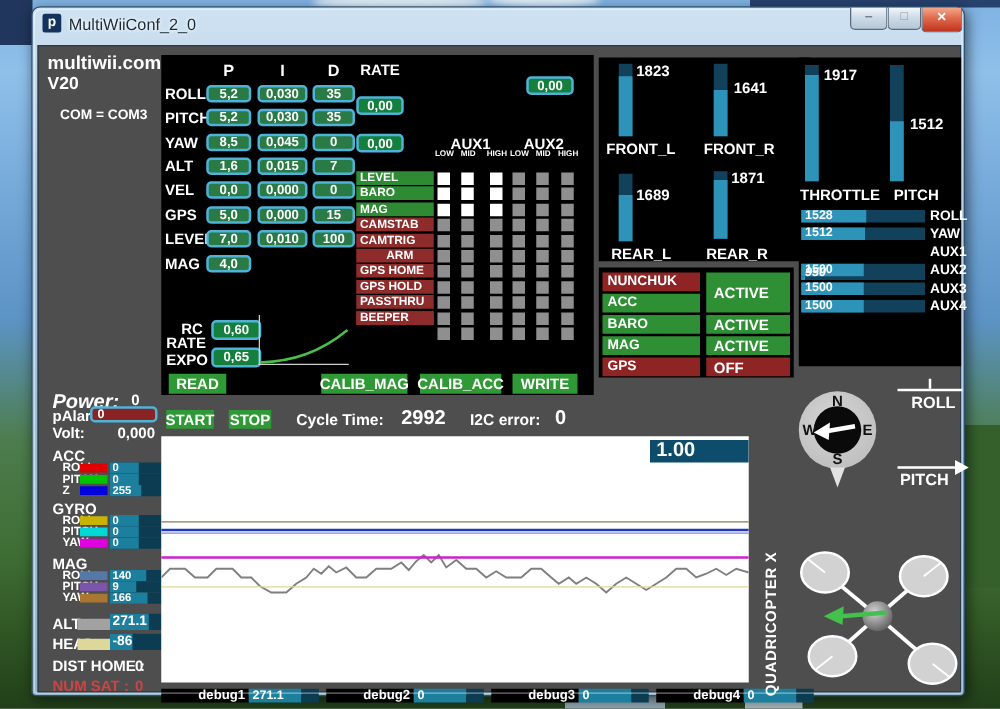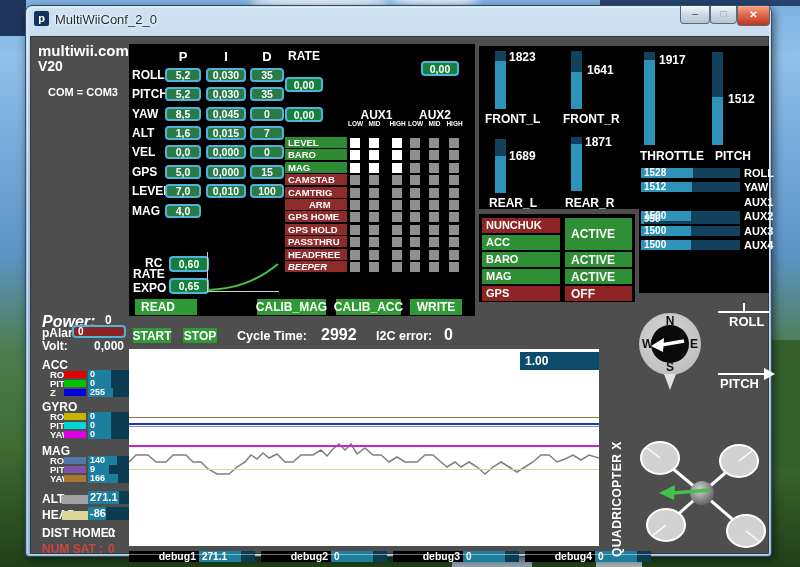--- a/index.html
+++ b/index.html
@@ -79,21 +79,21 @@
   .tg-swatch{position:absolute;width:22px;height:7px;}
   .tg-box{position:absolute;height:9px;background:#0c3c52;}
   .tg-fill{position:absolute;left:0;top:0;bottom:0;background:#1d7f9e;}
   .tg-val{position:absolute;left:2px;top:0;color:#fff;font-weight:bold;font-size:9px;line-height:9px;z-index:2;}
   .tg-box.big{height:13px;} .tg-box.big .tg-val{font-size:11px;line-height:13px;}
 
   
   .graph{position:absolute;left:98px;top:312px;width:470px;height:197px;background:#fff;overflow:hidden;}
   .gline{position:absolute;left:0;width:100%;}
   .gscale{position:absolute;left:391px;top:3px;width:79px;height:18px;background:#0d4c6b;color:#fff;
-    font-weight:bold;font-size:12px;line-height:18px;padding-left:5px;}
+    font-weight:bold;font-size:16px;line-height:18px;padding-left:5px;}
 
   
   .dbg-label{position:absolute;top:514px;width:70px;height:11px;background:#000;color:#fff;
     font-weight:bold;font-size:10.5px;line-height:11px;text-align:right;padding-right:3px;}
   .dbg-val{position:absolute;top:514px;width:42px;height:11px;background:#1d7f9e;color:#fff;
     font-weight:bold;font-size:10px;line-height:11px;padding-left:3px;}
   .dbg-dark{position:absolute;top:514px;width:14px;height:11px;background:#0c3c52;}
 
   
   .compass{position:absolute;left:608px;top:276px;width:62px;height:62px;border-radius:50%;
@@ -242,21 +242,21 @@
           <div class="aux-check" style="left: 281px; top: 193px;"></div>
           <div class="aux-check" style="left: 300px; top: 193px;"></div>
           <div class="aux-check" style="left: 320px; top: 193px;"></div>
           <div class="aux-label red" style="top: 205px;">HEADFREE</div>
           <div class="aux-check" style="left: 221px; top: 206px;"></div>
           <div class="aux-check" style="left: 240px; top: 206px;"></div>
           <div class="aux-check" style="left: 263px; top: 206px;"></div>
           <div class="aux-check" style="left: 281px; top: 206px;"></div>
           <div class="aux-check" style="left: 300px; top: 206px;"></div>
           <div class="aux-check" style="left: 320px; top: 206px;"></div>
-          <div class="aux-label red" style="top: 217px; font-style: italic;">BEEPER</div>
+          <div class="aux-label red" style="top: 205px;">BEEPER</div>
           <div class="aux-check" style="left: 221px; top: 218px;"></div>
           <div class="aux-check" style="left: 240px; top: 218px;"></div>
           <div class="aux-check" style="left: 263px; top: 218px;"></div>
           <div class="aux-check" style="left: 281px; top: 218px;"></div>
           <div class="aux-check" style="left: 300px; top: 218px;"></div>
           <div class="aux-check" style="left: 320px; top: 218px;"></div>
         </div>
       <div class="t" style="left:221px;top:64px;width:53px;font-size:12px;text-align:center;">AUX1</div>
       <div class="t" style="left:281px;top:64px;width:50px;font-size:12px;text-align:center;">AUX2</div>
 
@@ -264,21 +264,21 @@
       <div class="t" style="left:4px;top:223px;font-size:12px;">RATE</div>
       <div class="vbox teal" style="left:40px;top:212px;width:40px;height:16px;">0,60</div>
       <div class="t" style="left:4px;top:237px;font-size:12px;">EXPO</div>
       <div class="vbox teal" style="left:40px;top:234px;width:40px;height:16px;">0,65</div>
       <div style="position:absolute;left:78px;top:208px;width:1px;height:40px;background:#cfcfcf;"></div>
       <div style="position:absolute;left:78px;top:247px;width:72px;height:1px;background:#cfcfcf;"></div>
       <svg style="position:absolute;left:79px;top:206px;" width="72" height="42" viewBox="0 0 72 42">
         <path d="M0,40 C26,39 48,32 70,14" stroke="#4ac04a" stroke-width="2" fill="none"></path>
       </svg>
 
-      <div class="gbtn" style="left:6px;top:255px;width:62px;height:16px;justify-content:flex-start;padding-left:6px;">READ</div>
+      <div class="gbtn" style="left:6px;top:255px;width:46px;height:16px;justify-content:flex-start;padding-left:6px;">READ</div>
       <div class="gbtn" style="left:128px;top:255px;width:69px;height:16px;">CALIB_MAG</div>
       <div class="gbtn" style="left:207px;top:255px;width:65px;height:16px;">CALIB_ACC</div>
       <div class="gbtn" style="left:281px;top:255px;width:52px;height:16px;">WRITE</div>
     </div>
 
     <div class="panel" style="left:448px;top:9px;width:169px;height:163px;text-align:right;">
         <div class="vbar" style="left: 16px; top: 5px; width: 11px; height: 58px;">
           <div class="vfill" style="height: 82.3%;"></div>
         </div>
         <div class="mval" style="left: 30px; top: 4px;">1823</div>

